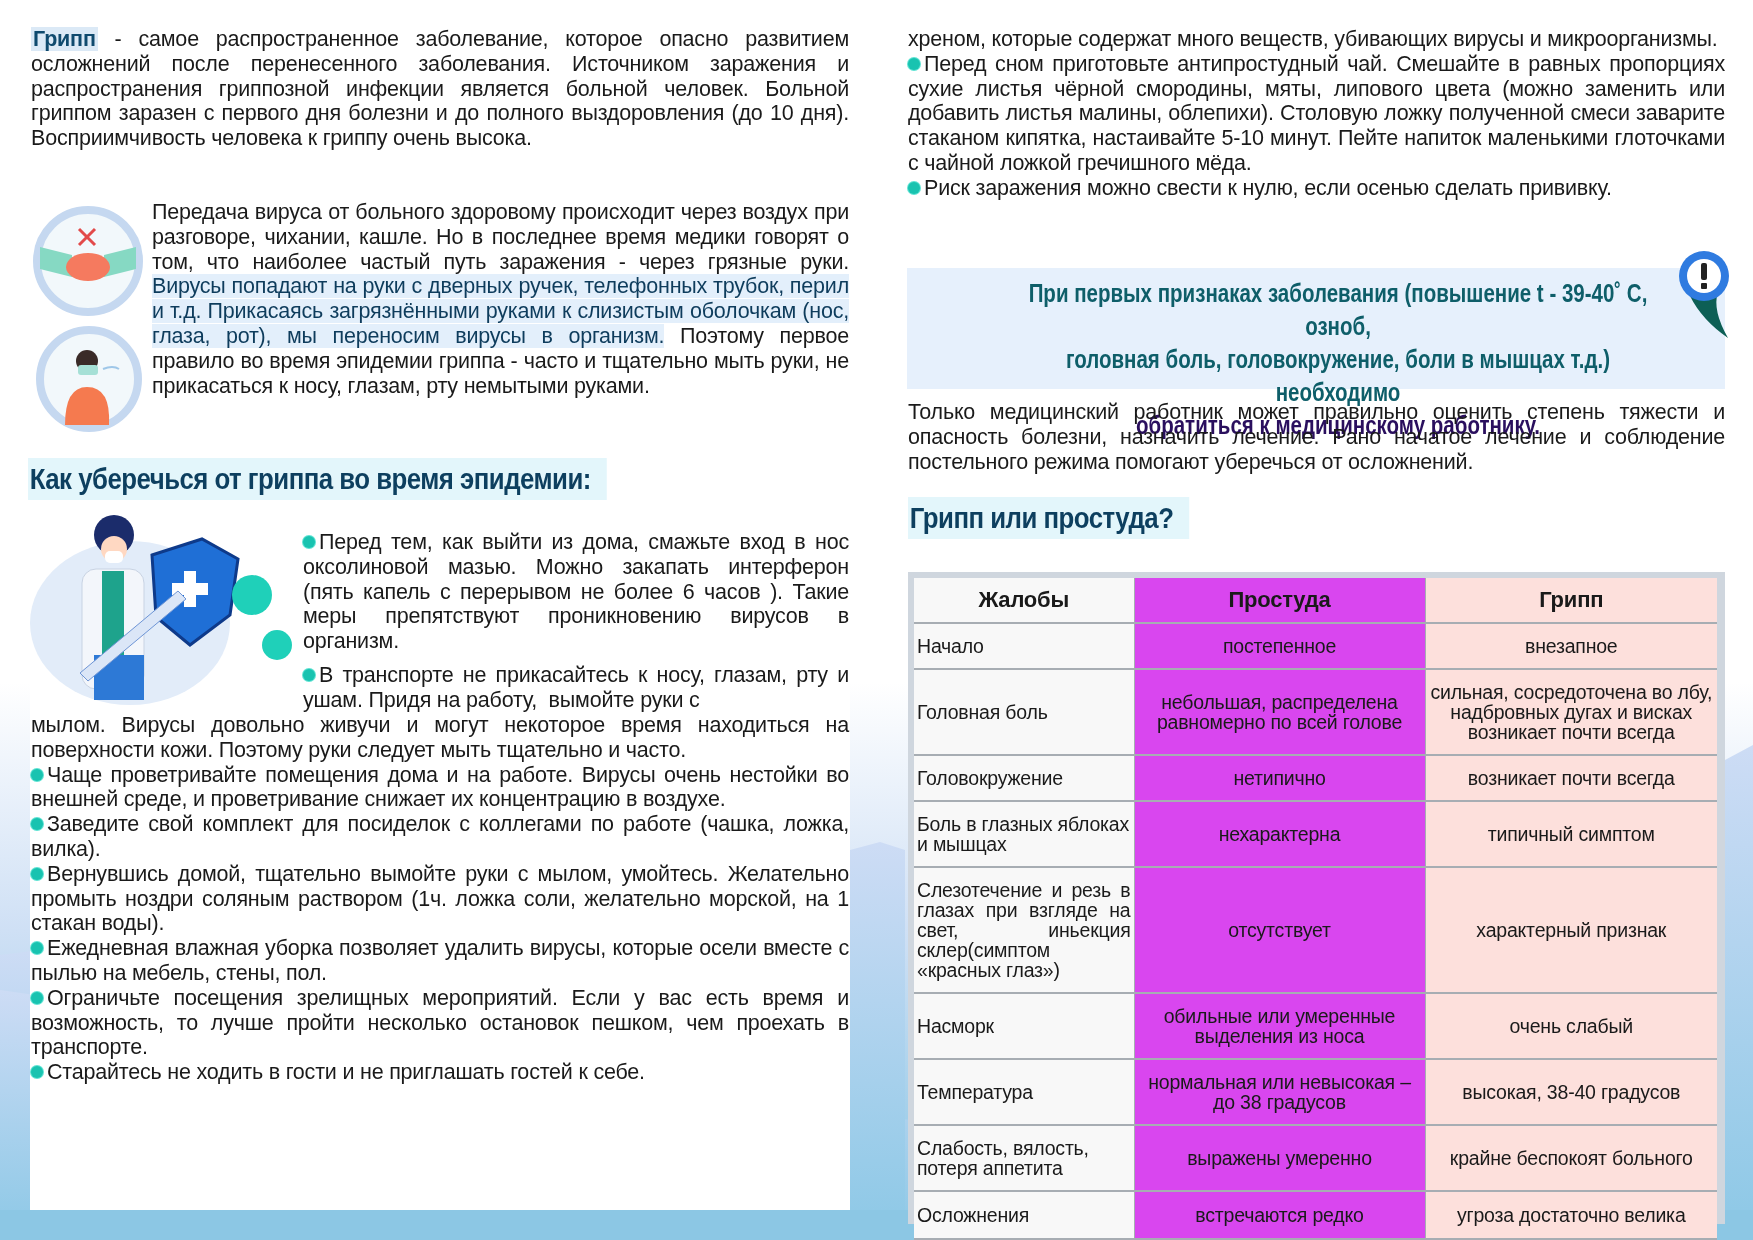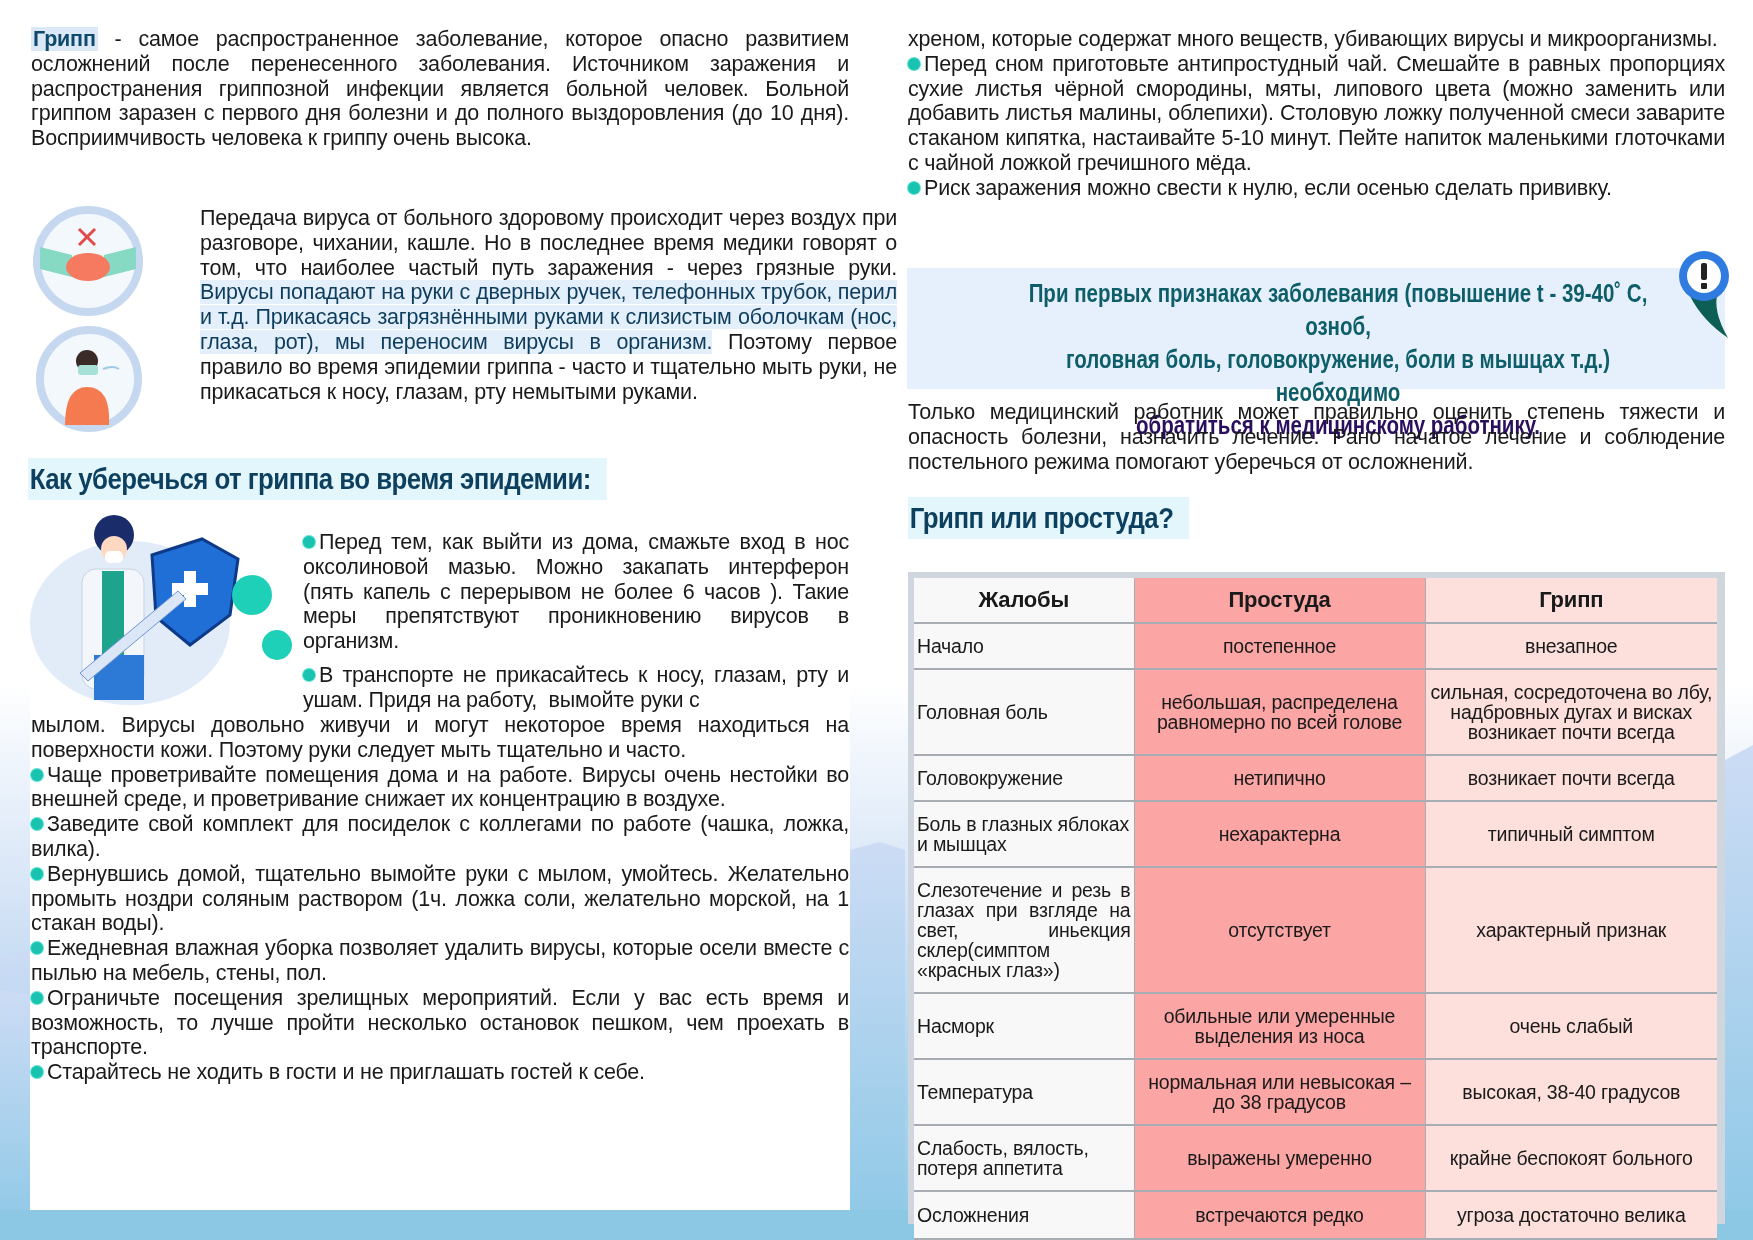--- a/index.html
+++ b/index.html
@@ -61,21 +61,21 @@
     background: #cfd6de; z-index: 2; padding: 6px 8px 10px 6px;
   }
   table { border-collapse: collapse; width: 100%; height: 100%; table-layout: fixed; }
   td, th {
     border-bottom: 2px solid #a7adb3; font-size: 19.5px; line-height: 20px;
     font-weight: normal; padding: 12px 3px; letter-spacing: -0.2px;
   }
   th { font-size: 22px; font-weight: bold; text-align: center; }
   td.c0, th.c0 { background: #f8f8f8; text-align: left; border-right: 1px solid #a7adb3; }
   th.c0 { text-align: center; }
-  td.c1, th.c1 { background: #fca5a5; text-align: center; border-right: 1px solid #a7adb3; }
+  td.c1, th.c1 { background: #d946ef; text-align: center; border-right: 1px solid #a7adb3; }
   td.c2, th.c2 { background: #fde0dc; text-align: center; }
   td.just { text-align: justify; }
   col.w0 { width: 220px; }
   col.w1 { width: 291px; }
   col.w2 { width: auto; }
 
   .illus { position: absolute; z-index: 2; }
 </style>
 </head>
 <body>
@@ -117,21 +117,21 @@
   <line x1="63" y1="24" x2="47" y2="40" stroke="#e24a4a" stroke-width="3"></line>
 </svg>
 <svg class="illus" style="left:35px; top:325px;" width="108" height="108" viewBox="0 0 108 108">
   <circle cx="54" cy="54" r="49" fill="#f2f8fb" stroke="#c5d8f0" stroke-width="8"></circle>
   <circle cx="52" cy="36" r="11" fill="#3a2b28"></circle>
   <rect x="43" y="40" width="20" height="10" rx="3" fill="#a6e0d6"></rect>
   <path d="M30,100 Q30,62 52,62 Q76,62 74,100 Z" fill="#f57a4f"></path>
   <path d="M68,44 Q78,40 84,44" stroke="#9fc7e8" stroke-width="2" fill="none"></path>
 </svg>
 
-<div class="content p" style="left:152px; top:206px; width:697px;margin-left:48px;">
+<div class="content p" style="left:152px; top:200px; width:697px;">
   <span>Передача вируса от больного здоровому происходит через воздух при разговоре, чихании, кашле. Но в последнее время медики говорят о том, что наиболее частый путь заражения - через грязные руки. </span><span class="hl-block">Вирусы попадают на руки с дверных ручек, телефонных трубок, перил и т.д. Прикасаясь загрязнёнными руками к слизистым оболочкам (нос, глаза, рот), мы переносим вирусы в организм.</span><span> Поэтому первое правило во время эпидемии гриппа - часто и тщательно мыть руки, не прикасаться к носу, глазам, рту немытыми руками.</span>
 </div>
 
 <div class="section-title" style="left:28px; top:458px;">Как уберечься от гриппа во время эпидемии:</div>
 
 <svg class="illus" style="left:30px; top:505px;" width="272" height="200" viewBox="0 0 272 200">
   <ellipse cx="100" cy="118" rx="100" ry="82" fill="#e2ecf9"></ellipse>
   <rect x="52" y="64" width="62" height="120" rx="14" fill="#f3f6fb" stroke="#c8d3e3"></rect>
   <rect x="72" y="66" width="22" height="90" fill="#1ea38c"></rect>
   <rect x="64" y="150" width="50" height="45" fill="#2d79d6"></rect>

